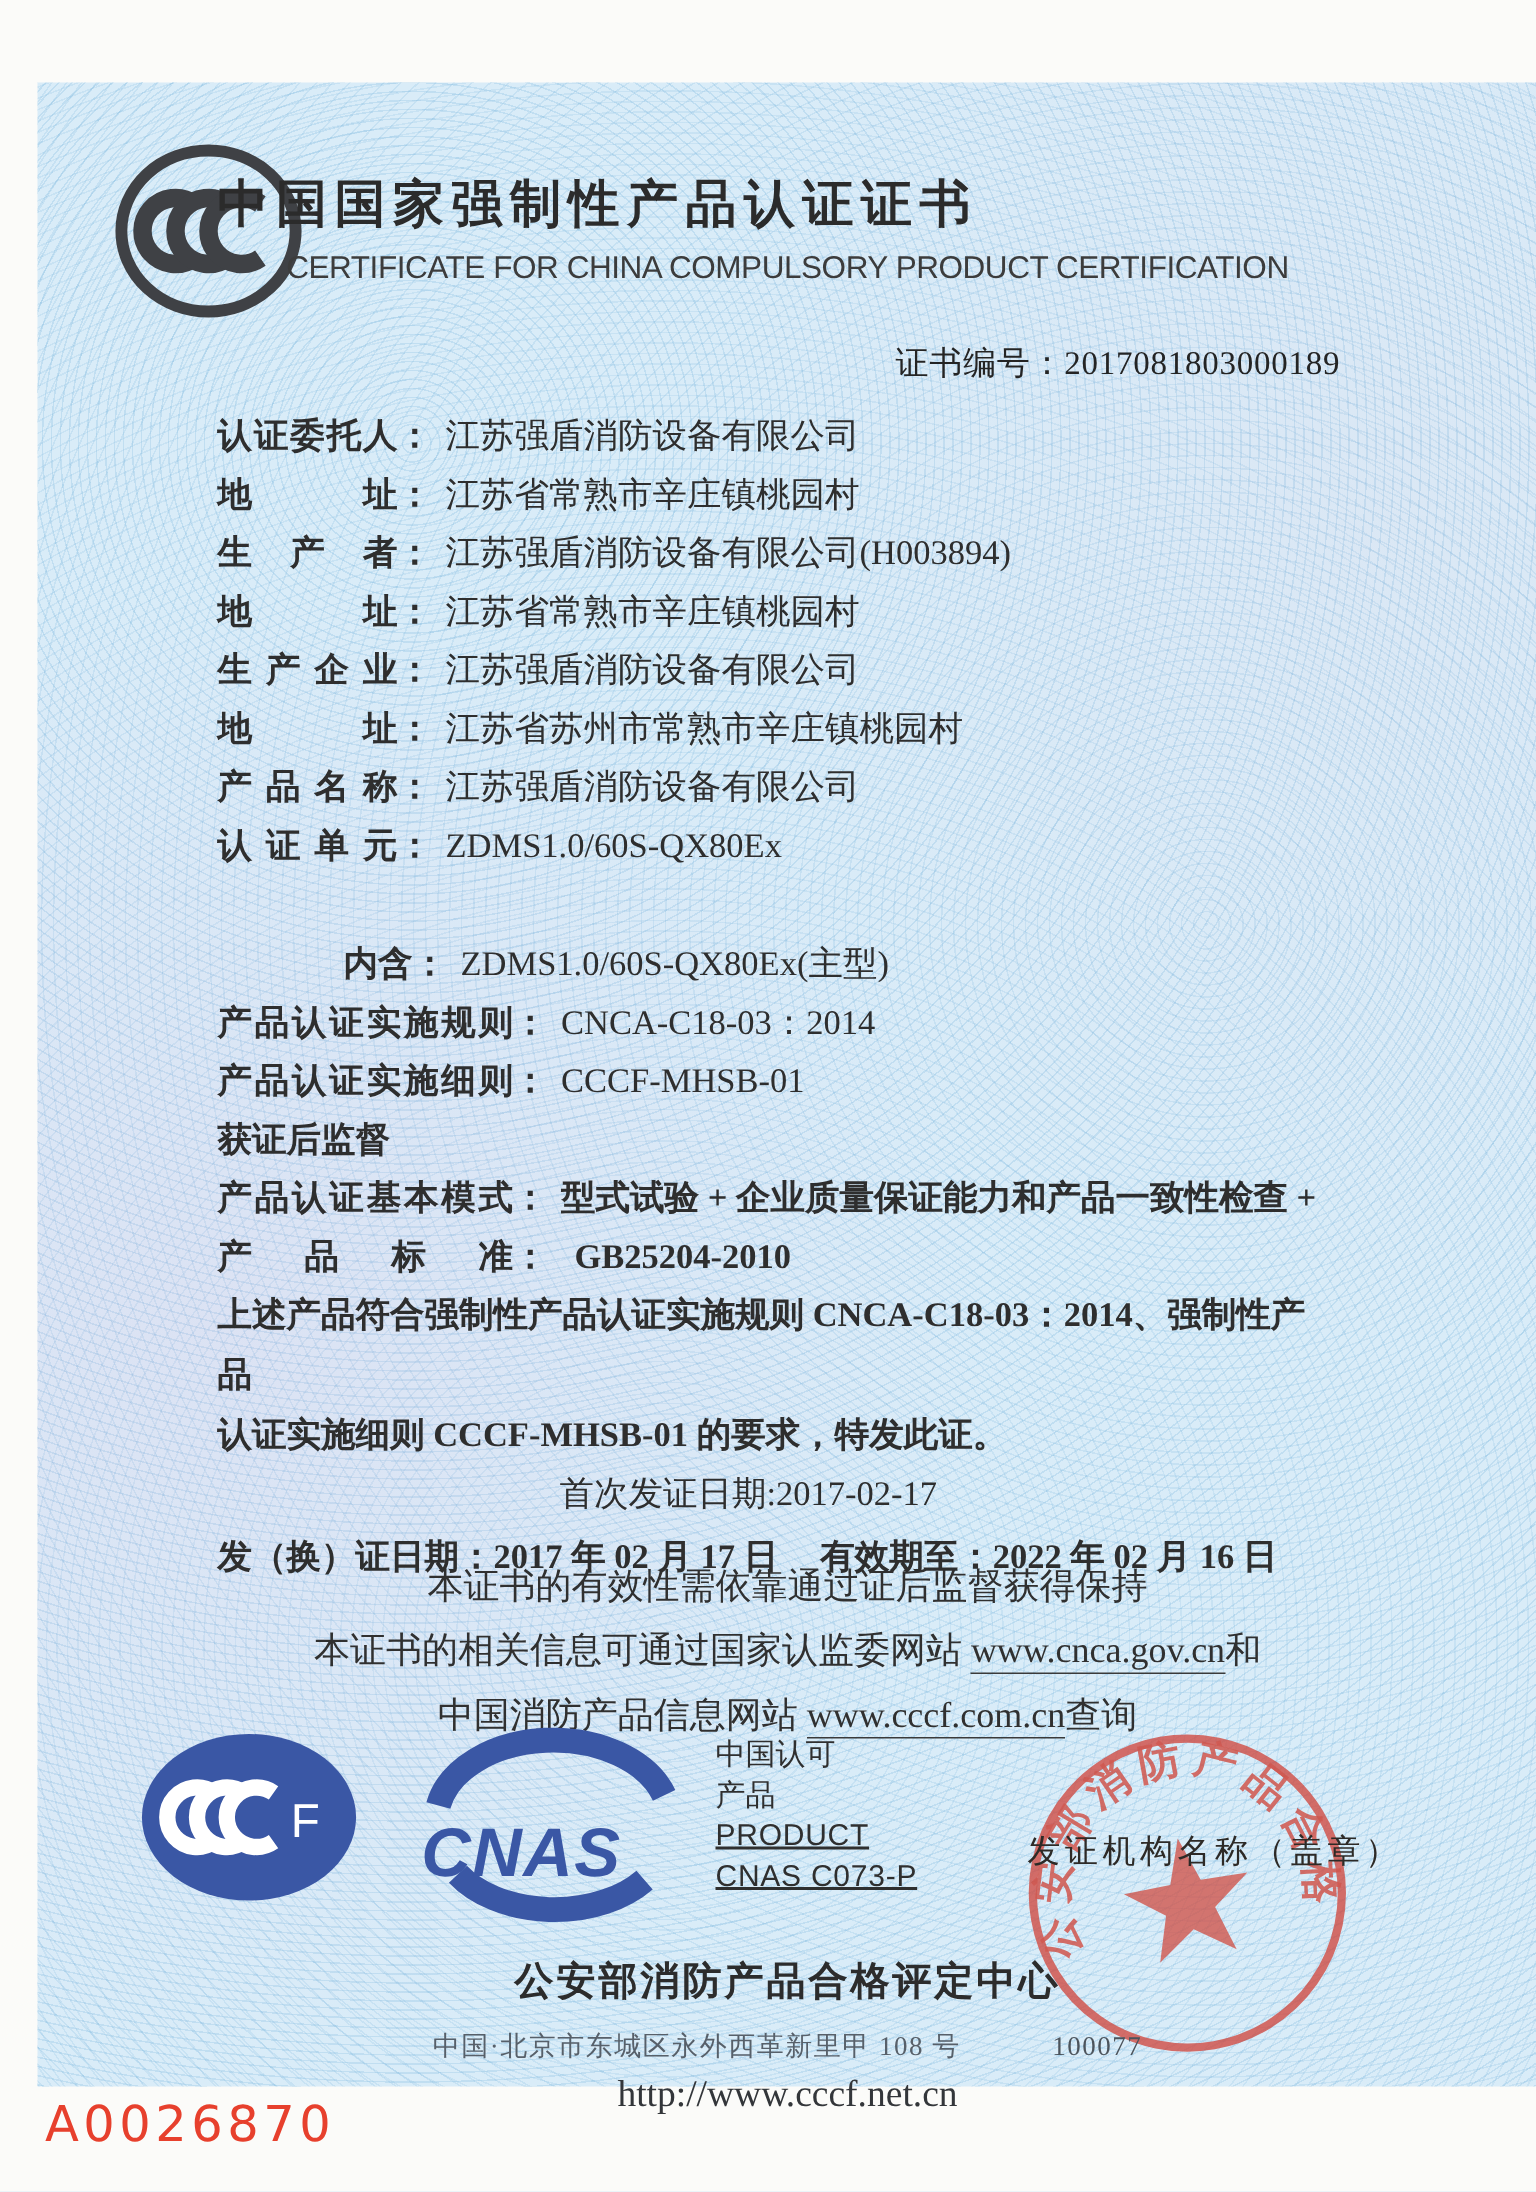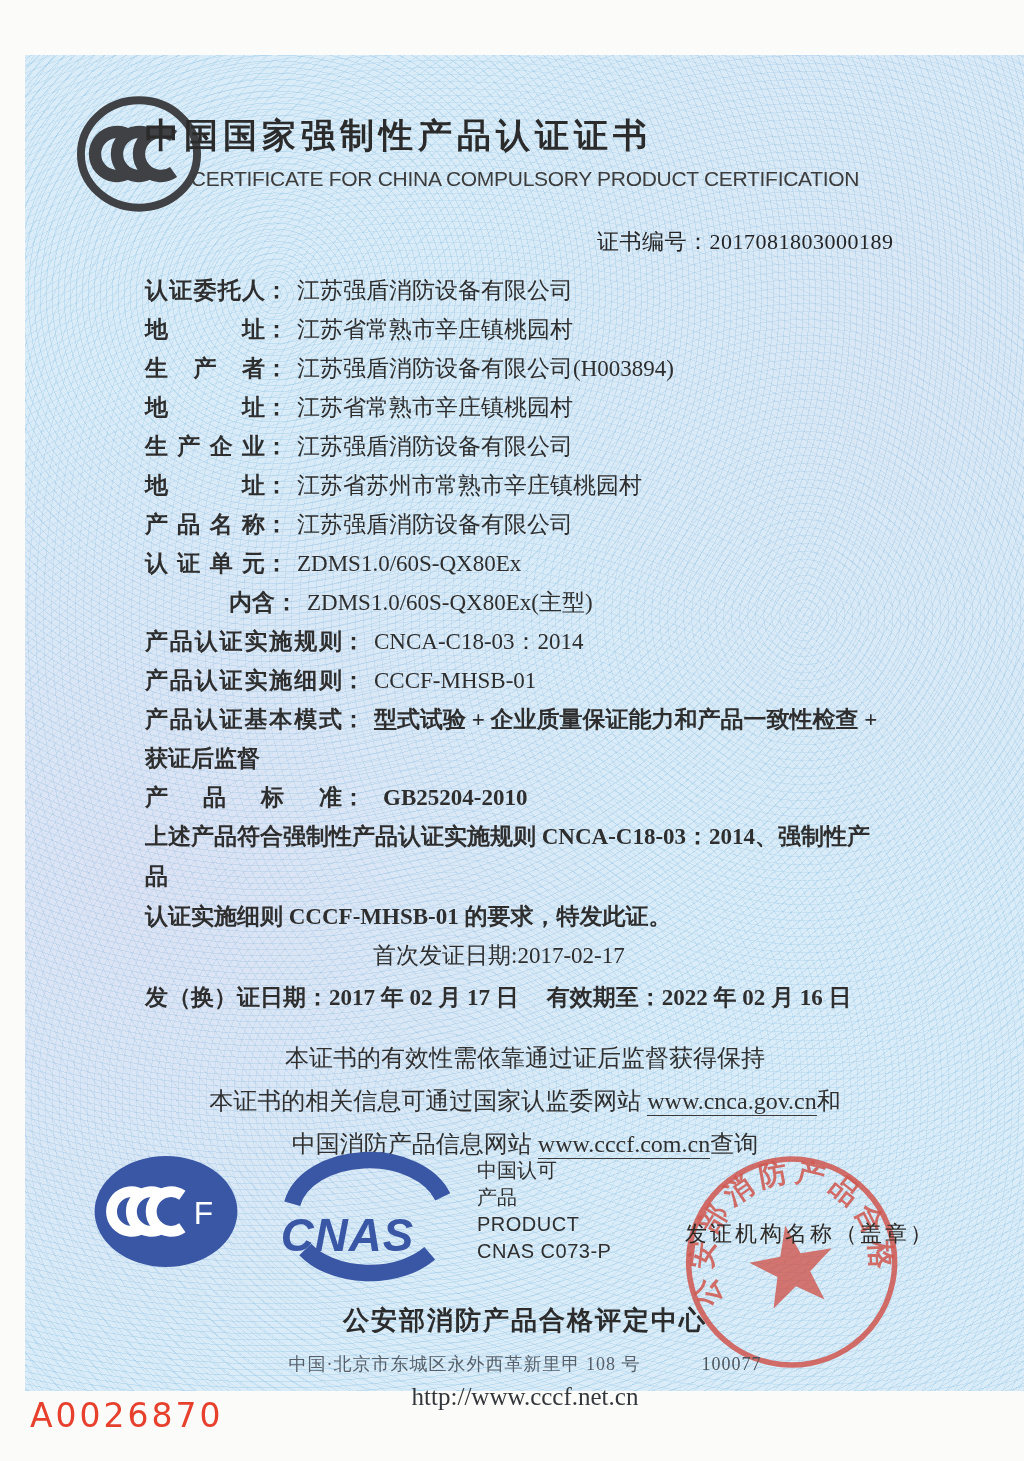--- a/index.html
+++ b/index.html
@@ -39,38 +39,38 @@
     position:absolute;left:572px;top:172px;font-size:22px;color:#242424;letter-spacing:.5px;
   }
   
   .body{position:absolute;left:120px;top:216px;width:748px;font-size:23px;}
   .row{line-height:39px;white-space:nowrap;}
   .lbl{display:inline-block;text-align:justify;text-align-last:justify;font-weight:700;vertical-align:top;}
   .w5{width:120px;}
   .w8{width:197px;}
   .colon{font-weight:700;}
   .val{margin-left:9px;}
-  .inner{padding-left:84px;}
+  .inner{padding-left:84px;margin-top:40px;}
   .inner .lbl{width:auto;font-weight:700;}
   .bold .val, .bold{font-weight:700;}
   .gapval{margin-left:18px;}
   .statement{margin-top:0;font-weight:700;line-height:40px;}
   .first-issue{margin-top:0;padding-left:228px;font-weight:400;line-height:38px;}
   .dates{margin-top:3px;font-weight:700;line-height:40px;display:flex;gap:28px;white-space:nowrap;}
   
   .notes{
     position:absolute;left:100px;width:800px;top:982px;text-align:center;
     font-size:24px;color:#303030;line-height:43px;
   }
   .u{border-bottom:1.5px solid #3a3a3a;padding-bottom:1px;}
   
   .cccf-logo{position:absolute;left:66px;top:1098px;}
   .cnas-logo{position:absolute;left:250px;top:1092px;}
   .accred{position:absolute;left:452px;top:1102px;font-size:20px;line-height:27px;color:#2f2f2f;}
-  .accred .en{font-family:"Liberation Sans","DejaVu Sans",sans-serif;letter-spacing:.5px;}
+  .accred .en{font-family:"Liberation Sans","DejaVu Sans",sans-serif;letter-spacing:.5px;text-decoration:underline;}
   
   .stamp{position:absolute;left:652px;top:1092px;transform:rotate(-10deg);opacity:.9;}
   .stamp-caption{
     position:absolute;left:660px;top:1164px;z-index:3;
     font-size:22px;letter-spacing:3px;color:#2d2a27;white-space:nowrap;
   }
   
   .issuer{position:absolute;left:120px;width:760px;top:1248px;text-align:center;}
   .issuer-name{font-size:26px;font-weight:700;color:#2c2c2c;letter-spacing:2px;}
   .issuer-addr{margin-top:14px;font-size:18px;color:#57606a;letter-spacing:1px;}
@@ -108,22 +108,22 @@
     <div class="row"><span class="lbl w5">地址</span><span class="colon">：</span><span class="val">江苏省常熟市辛庄镇桃园村</span></div>
     <div class="row"><span class="lbl w5">生产者</span><span class="colon">：</span><span class="val">江苏强盾消防设备有限公司(H003894)</span></div>
     <div class="row"><span class="lbl w5">地址</span><span class="colon">：</span><span class="val">江苏省常熟市辛庄镇桃园村</span></div>
     <div class="row"><span class="lbl w5">生产企业</span><span class="colon">：</span><span class="val">江苏强盾消防设备有限公司</span></div>
     <div class="row"><span class="lbl w5">地址</span><span class="colon">：</span><span class="val">江苏省苏州市常熟市辛庄镇桃园村</span></div>
     <div class="row"><span class="lbl w5">产品名称</span><span class="colon">：</span><span class="val">江苏强盾消防设备有限公司</span></div>
     <div class="row"><span class="lbl w5">认证单元</span><span class="colon">：</span><span class="val">ZDMS1.0/60S-QX80Ex</span></div>
     <div class="row inner"><span class="lbl">内含</span><span class="colon">：</span><span class="val">ZDMS1.0/60S-QX80Ex(主型)</span></div>
     <div class="row"><span class="lbl w8">产品认证实施规则</span><span class="colon">：</span><span class="val">CNCA-C18-03：2014</span></div>
     <div class="row"><span class="lbl w8">产品认证实施细则</span><span class="colon">：</span><span class="val">CCCF-MHSB-01</span></div>
+    <div class="row bold">获证后监督</div>
     <div class="row bold"><span class="lbl w8">产品认证基本模式</span><span class="colon">：</span><span class="val">型式试验 + 企业质量保证能力和产品一致性检查 +</span></div>
-    <div class="row bold">获证后监督</div>
     <div class="row bold"><span class="lbl w8">产品标准</span><span class="colon">：</span><span class="val gapval">GB25204-2010</span></div>
 
     <div class="statement">
       <div>上述产品符合强制性产品认证实施规则 CNCA-C18-03：2014、强制性产品</div>
       <div>认证实施细则 CCCF-MHSB-01 的要求，特发此证。</div>
     </div>
 
     <div class="first-issue">首次发证日期:2017-02-17</div>
 
     <div class="dates">

